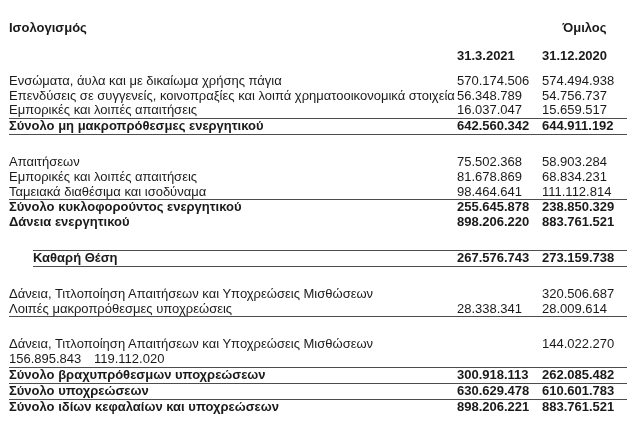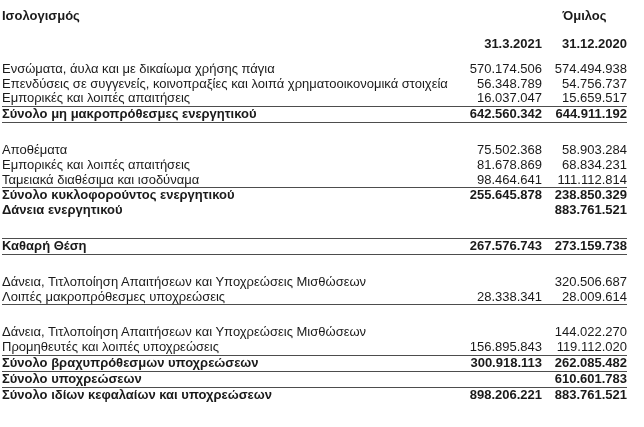--- a/index.html
+++ b/index.html
@@ -5,34 +5,34 @@
   html, body { margin: 0; padding: 0; background: #e8e8e8; }
   .page {
     position: relative;
     width: 644px;
     height: 427px;
     box-sizing: border-box;
     background: var(--bg, #ffffff);
     color: var(--fg, #1a1a1a);
     font-family: "Liberation Sans", sans-serif;
     font-size: 13px;
-    padding: 8px 17px 0 2px;
+    padding: 8px 17px 0 9px;
     overflow: hidden;
   }
   .row {
     display: flex;
     align-items: baseline;
     line-height: 14.8px;
     white-space: nowrap;
   }
   .row .label { flex: 1; overflow: hidden; }
-  .row .v { width: 85px; text-align: right; }
-  .row .v.center { text-align: center; }
+  .row .v { width: 85px; }
+  .row .v.center { text-align: center; margin-top: 12px; }
   .bold { font-weight: bold; }
-  .bt { border-top: 1px solid var(--rule, #4d4d4d); }
+  .bt { border-top: 1px solid var(--rule, #4d4d4d); margin-left: 24px; }
   .bb { border-bottom: 1px solid var(--rule, #4d4d4d); }
   .title-row { line-height: 16px; }
   .dates-row { margin-top: 13px; }
   #table-body { margin-top: 10px; }
   .spacer { height: 20px; }
 </style>
 </head>
 <body>
 
 <div class="page" style="--bg: #ffffff; --fg: #1a1a1a; --rule: #4d4d4d;">
@@ -65,41 +65,42 @@
     <span class="v">16.037.047</span>
     <span class="v">15.659.517</span>
   </div>
       <div class="row bold bb">
     <span class="label">Σύνολο μη μακροπρόθεσμες ενεργητικού</span>
     <span class="v">642.560.342</span>
     <span class="v">644.911.192</span>
   </div>
       <div class="spacer"></div>
       <div class="row">
-    <span class="label">Αποθέματα</span>
+    <span class="label">Απαιτήσεων</span>
     <span class="v">75.502.368</span>
     <span class="v">58.903.284</span>
   </div>
       <div class="row">
     <span class="label">Εμπορικές και λοιπές απαιτήσεις</span>
     <span class="v">81.678.869</span>
     <span class="v">68.834.231</span>
   </div>
       <div class="row bb">
     <span class="label">Ταμειακά διαθέσιμα και ισοδύναμα</span>
     <span class="v">98.464.641</span>
     <span class="v">111.112.814</span>
   </div>
       <div class="row bold">
     <span class="label">Σύνολο κυκλοφορούντος ενεργητικού</span>
     <span class="v">255.645.878</span>
     <span class="v">238.850.329</span>
   </div>
       <div class="row bold">
     <span class="label">Δάνεια ενεργητικού</span>
+    <span class="v">898.206.220</span>
     <span class="v">883.761.521</span>
   </div>
       <div class="spacer"></div>
       <div class="row bold bt bb">
     <span class="label">Καθαρή Θέση</span>
     <span class="v">267.576.743</span>
     <span class="v">273.159.738</span>
   </div>
       <div class="spacer"></div>
       <div class="row">
@@ -110,31 +111,31 @@
     <span class="label">Λοιπές μακροπρόθεσμες υποχρεώσεις</span>
     <span class="v">28.338.341</span>
     <span class="v">28.009.614</span>
   </div>
       <div class="spacer"></div>
       <div class="row">
     <span class="label">Δάνεια, Τιτλοποίηση Απαιτήσεων και Υποχρεώσεις Μισθώσεων</span>
     <span class="v">144.022.270</span>
   </div>
       <div class="row bb">
-    <span class="label">Προμηθευτές και λοιπές υποχρεώσεις</span>
     <span class="v">156.895.843</span>
     <span class="v">119.112.020</span>
   </div>
       <div class="row bold bb">
     <span class="label">Σύνολο βραχυπρόθεσμων υποχρεώσεων</span>
     <span class="v">300.918.113</span>
     <span class="v">262.085.482</span>
   </div>
       <div class="row bold bb">
     <span class="label">Σύνολο υποχρεώσεων</span>
+    <span class="v">630.629.478</span>
     <span class="v">610.601.783</span>
   </div>
       <div class="row bold">
     <span class="label">Σύνολο ιδίων κεφαλαίων και υποχρεώσεων</span>
     <span class="v">898.206.221</span>
     <span class="v">883.761.521</span>
   </div>
     </div>
 
 </div>

